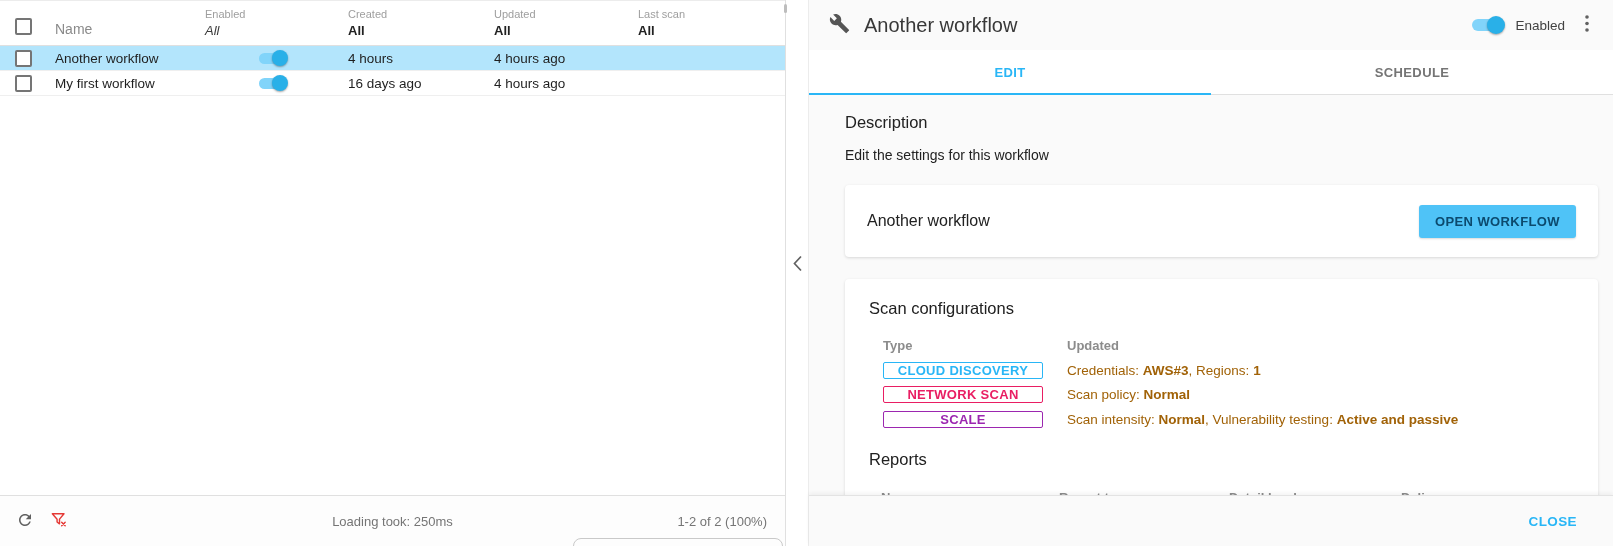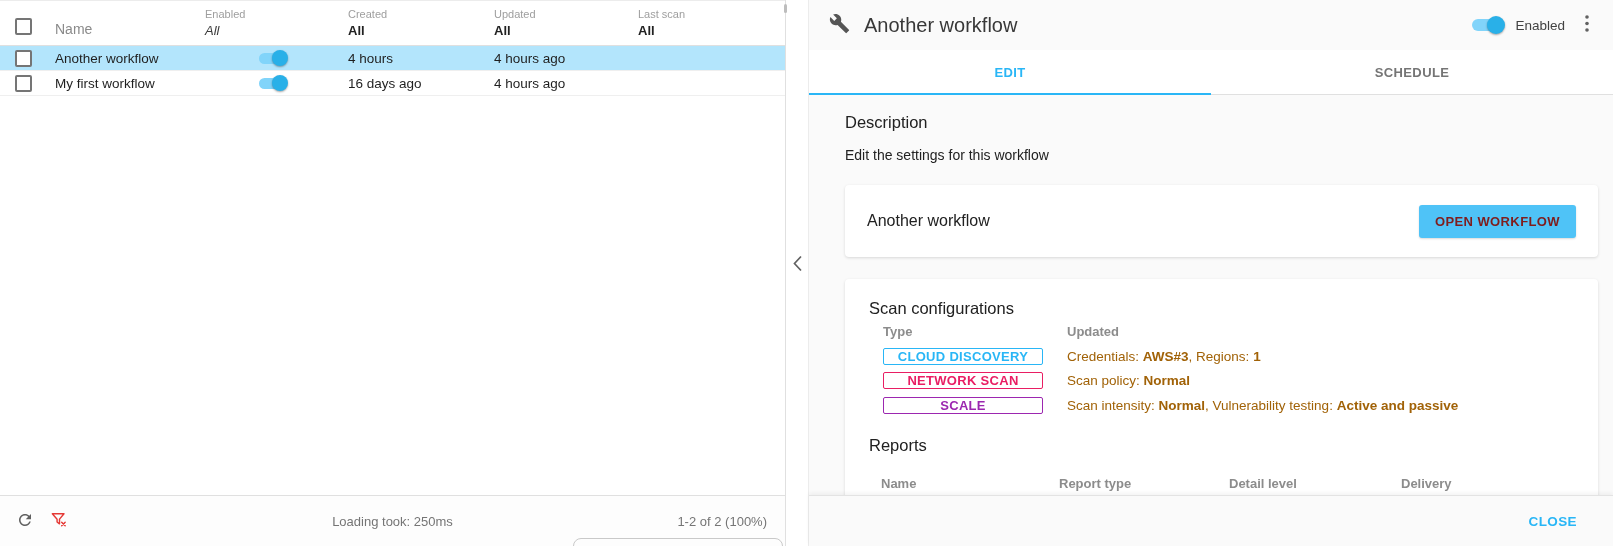--- a/index.html
+++ b/index.html
@@ -88,27 +88,27 @@
   .section-heading { font-size:16.5px; color:#212121; }
   .section-sub { font-size:14px; color:#212121; margin-top:15px; }
 
   .card {
     background:#fff; border-radius:4px; box-shadow:0 1px 3px rgba(0,0,0,.14);
     margin-top:22px; width:753px;
   }
   .card-workflow { height:72px; display:flex; align-items:center; padding:0 22px; }
   .card-workflow .wf-name { font-size:16px; color:#212121; flex:1; }
   .btn-open {
-    background:#4fc3f7; color:#7f1d1d; border:none; border-radius:3px;
+    background:#4fc3f7; color:#0c4a6e; border:none; border-radius:3px;
     font-family:inherit; font-size:13px; font-weight:600; letter-spacing:.4px;
     padding:9px 16px; cursor:pointer; box-shadow:0 1px 2px rgba(0,0,0,.15);
   }
 
   .card-scan { padding:20px 24px 0 24px; height:247px; }
-  .scan-table { margin-left:2px; }
+  .scan-table { margin-top:14px; margin-left:2px; }
   .scan-hrow, .scan-row { display:grid; grid-template-columns:196px 1fr; align-items:center; }
   .scan-hrow { height:26px; }
   .scan-col-h { font-size:13px; font-weight:700; color:#8c8c8c; }
   .scan-row { height:24.5px; }
   .chip {
     width:160px; height:17px; border:1px solid; border-radius:2px;
     display:flex; align-items:center; justify-content:center;
     font-size:13px; font-weight:700; letter-spacing:.3px;
     margin-left:12px;
   }

